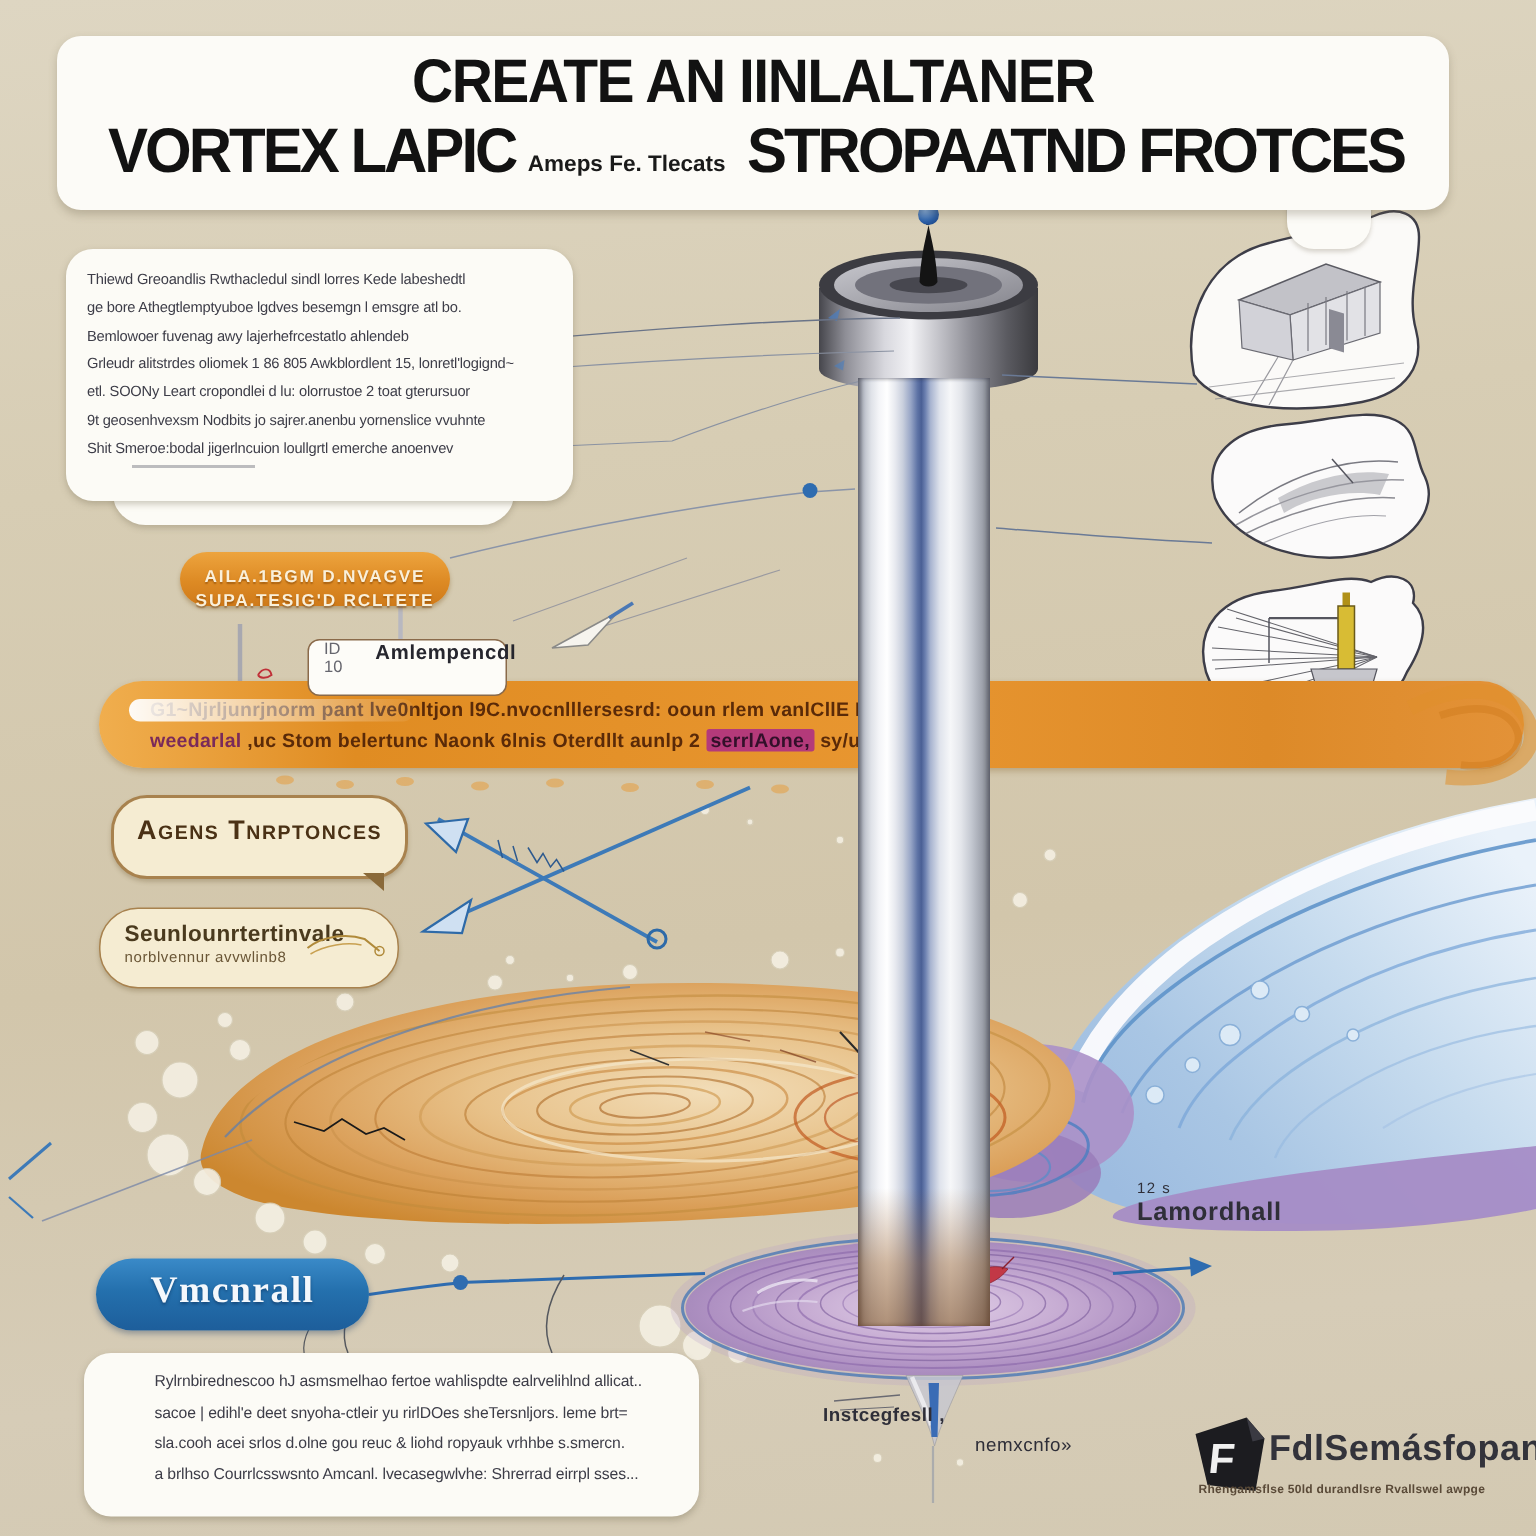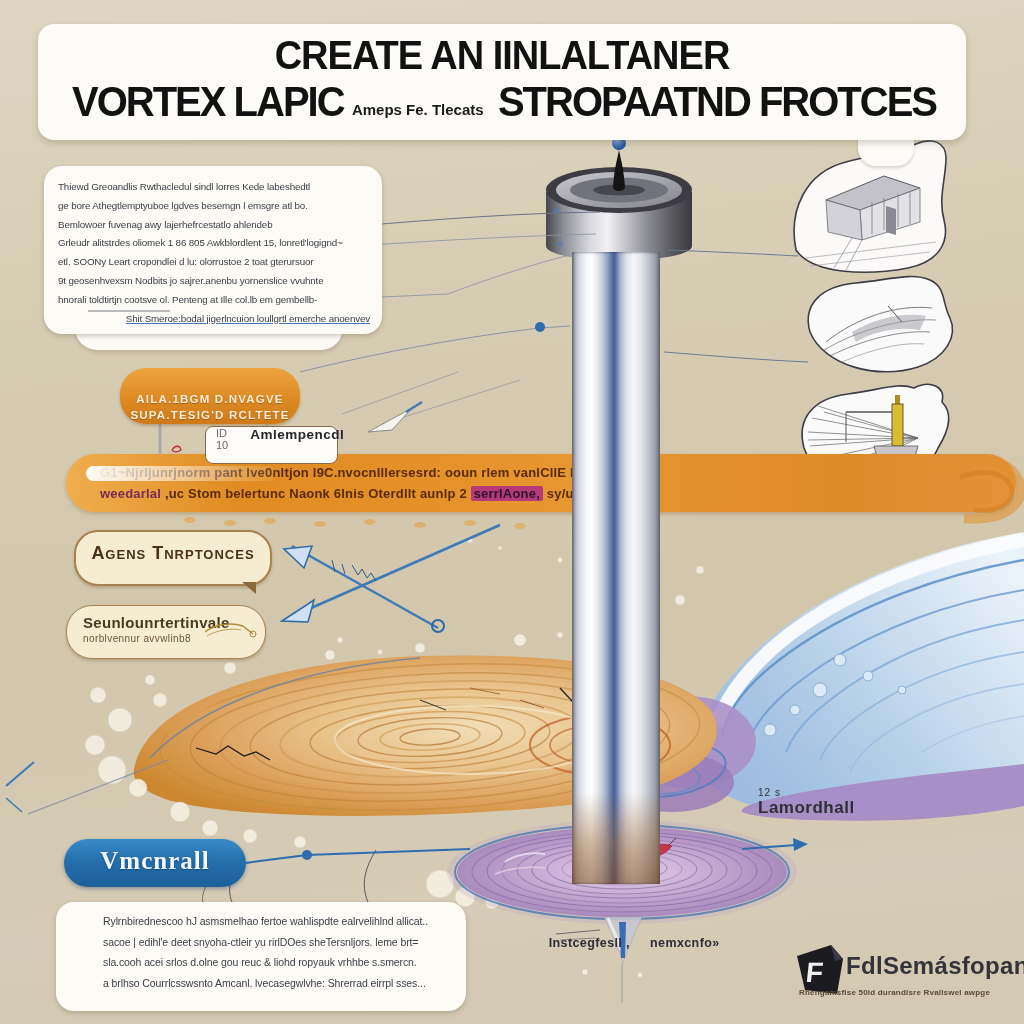--- a/index.html
+++ b/index.html
@@ -24,23 +24,23 @@
   .note-tab{left:75px;top:318px;width:268px;height:32px;background:#fcfbf6;border-radius:0 0 22px 22px;
     box-shadow:0 2px 4px rgba(110,100,75,.3);z-index:3;}
   .title-tab{left:858px;top:130px;width:56px;height:36px;background:#fcfbf7;border-radius:0 0 18px 18px;
     box-shadow:0 2px 3px rgba(110,100,75,.25);z-index:3;}
   .note-line{font-size:9.8px;line-height:18.8px;color:#3d3d48;white-space:nowrap;letter-spacing:-.15px;font-weight:500;}
   .note-tl .note-line:nth-of-type(8){text-decoration:underline;text-decoration-color:#4a78b5;text-align:right;}
   .note-dash{left:88px;top:310px;width:82px;height:2px;background:#9a9aa0;opacity:.65;z-index:5;}
   .note-bl{left:56px;top:902px;width:392px;height:100px;padding:9px 0 0 18px;}
   .note-bl .note-line{font-size:10.5px;line-height:20.5px;letter-spacing:-.1px;margin-left:29px;}
   
-  .orange-tag{left:120px;top:368px;width:180px;height:56px;border-radius:26px;z-index:4;
+  .orange-tag{left:120px;top:368px;width:180px;height:36px;border-radius:26px;z-index:4;
     background:linear-gradient(180deg,#eda43e 0%,#dd8a24 55%,#cf7a1a 100%);
-    box-shadow:0 2px 3px rgba(120,80,20,.35);text-align:center;padding-top:23px;box-sizing:border-box;}
+    box-shadow:0 2px 3px rgba(120,80,20,.35);text-align:center;padding-top:9px;box-sizing:border-box;}
   .orange-tag div{font-size:11.5px;font-weight:700;color:#faf0da;letter-spacing:1.2px;line-height:16px;
     text-shadow:0 1px 1px rgba(120,60,0,.5);white-space:nowrap;}
   .id-box{left:205px;top:426px;width:133px;height:38px;border-radius:8px;background:#fdfcf8;border:1.5px solid #8a6a4a;
     z-index:4;display:flex;align-items:flex-start;box-sizing:border-box;padding:0 10px;}
   .id-box .id{font-size:11px;color:#66666e;}
   .id-box .val{font-size:13.5px;font-weight:700;color:#26262e;letter-spacing:.5px;margin-left:22px;}
   .orange-banner{left:66px;top:454px;width:950px;height:58px;border-radius:29px;z-index:2;
     background:linear-gradient(90deg,#f0ae4e 0%,#e08c22 18%,#e89630 55%,#dd8a28 82%,#e39238 100%);
     box-shadow:0 2px 4px rgba(120,80,20,.3);padding:8px 0 0 34px;box-sizing:border-box;}
   .orange-banner::before{content:"";position:absolute;left:20px;top:12px;width:190px;height:15px;border-radius:8px;
@@ -72,21 +72,21 @@
       #e4e6eb 78%,#c3c7d0 86%,#a3a7b1 93%,#83878f 100%);
     box-shadow:inset 2px 0 3px rgba(40,40,55,.4),inset -2px 0 3px rgba(40,40,55,.4);}
   .tube-bottom{position:absolute;bottom:0;left:0;width:100%;height:92px;
     background:linear-gradient(180deg,rgba(140,90,40,0) 0%,rgba(150,95,45,.45) 55%,rgba(120,70,30,.6) 100%);}
   
   .flow-label{left:758px;top:787px;z-index:4;color:#2f2f38;}
   .flow-label .small{font-size:10px;letter-spacing:1px;}
   .flow-label .main{font-size:17px;font-weight:700;letter-spacing:.5px;}
   .base-label-left{left:524px;top:936px;width:106px;text-align:right;z-index:4;
     font-size:12.5px;font-weight:700;color:#2e2e38;letter-spacing:.4px;}
-  .base-label-right{left:650px;top:936px;z-index:4;font-size:12.5px;font-weight:700;color:#2e2e38;letter-spacing:.4px;}
+  .base-label-right{left:650px;top:956px;z-index:4;font-size:12.5px;font-weight:400;color:#2e2e38;letter-spacing:.4px;}
   
   .logo-name{left:846px;top:952px;z-index:4;font-size:24px;font-weight:700;color:#33333b;letter-spacing:.3px;}
   .logo-tagline{left:799px;top:988px;z-index:4;font-size:8px;font-weight:700;color:#5a4a38;letter-spacing:.2px;}
   .logo-svg{left:795px;top:944px;z-index:4;}
 </style>
 </head>
 <body>
 
 <div class="canvas">
 
@@ -388,21 +388,20 @@
   </div>
 
   <div class="abs note-tab"></div>
   <div class="abs note note-tl">
     <div class="note-line">Thiewd Greoandlis Rwthacledul sindl lorres Kede labeshedtl</div>
     <div class="note-line">ge bore Athegtlemptyuboe lgdves besemgn l emsgre atl bo.</div>
     <div class="note-line">Bemlowoer fuvenag awy lajerhefrcestatlo ahlendeb</div>
     <div class="note-line">Grleudr alitstrdes oliomek 1 86 805 Awkblordlent 15, lonretl'logignd~</div>
     <div class="note-line">etl. SOONy Leart cropondlei d lu: olorrustoe 2 toat gterursuor</div>
     <div class="note-line">9t geosenhvexsm Nodbits jo sajrer.anenbu yornenslice vvuhnte</div>
-    <div class="note-line">hnorali toldtirtjn cootsve ol. Penteng at Ille col.lb em gembellb-</div>
     <div class="note-line">Shit Smeroe:bodal jigerlncuion loullgrtl emerche anoenvev</div>
   </div>
   <div class="abs note-dash"></div>
 
   <div class="abs orange-tag">
     <div>AILA.1BGM D.NVAGVE</div>
     <div>SUPA.TESIG'D RCLTETE</div>
   </div>
   <div class="abs id-box">
     <span class="id">ID 10</span>

